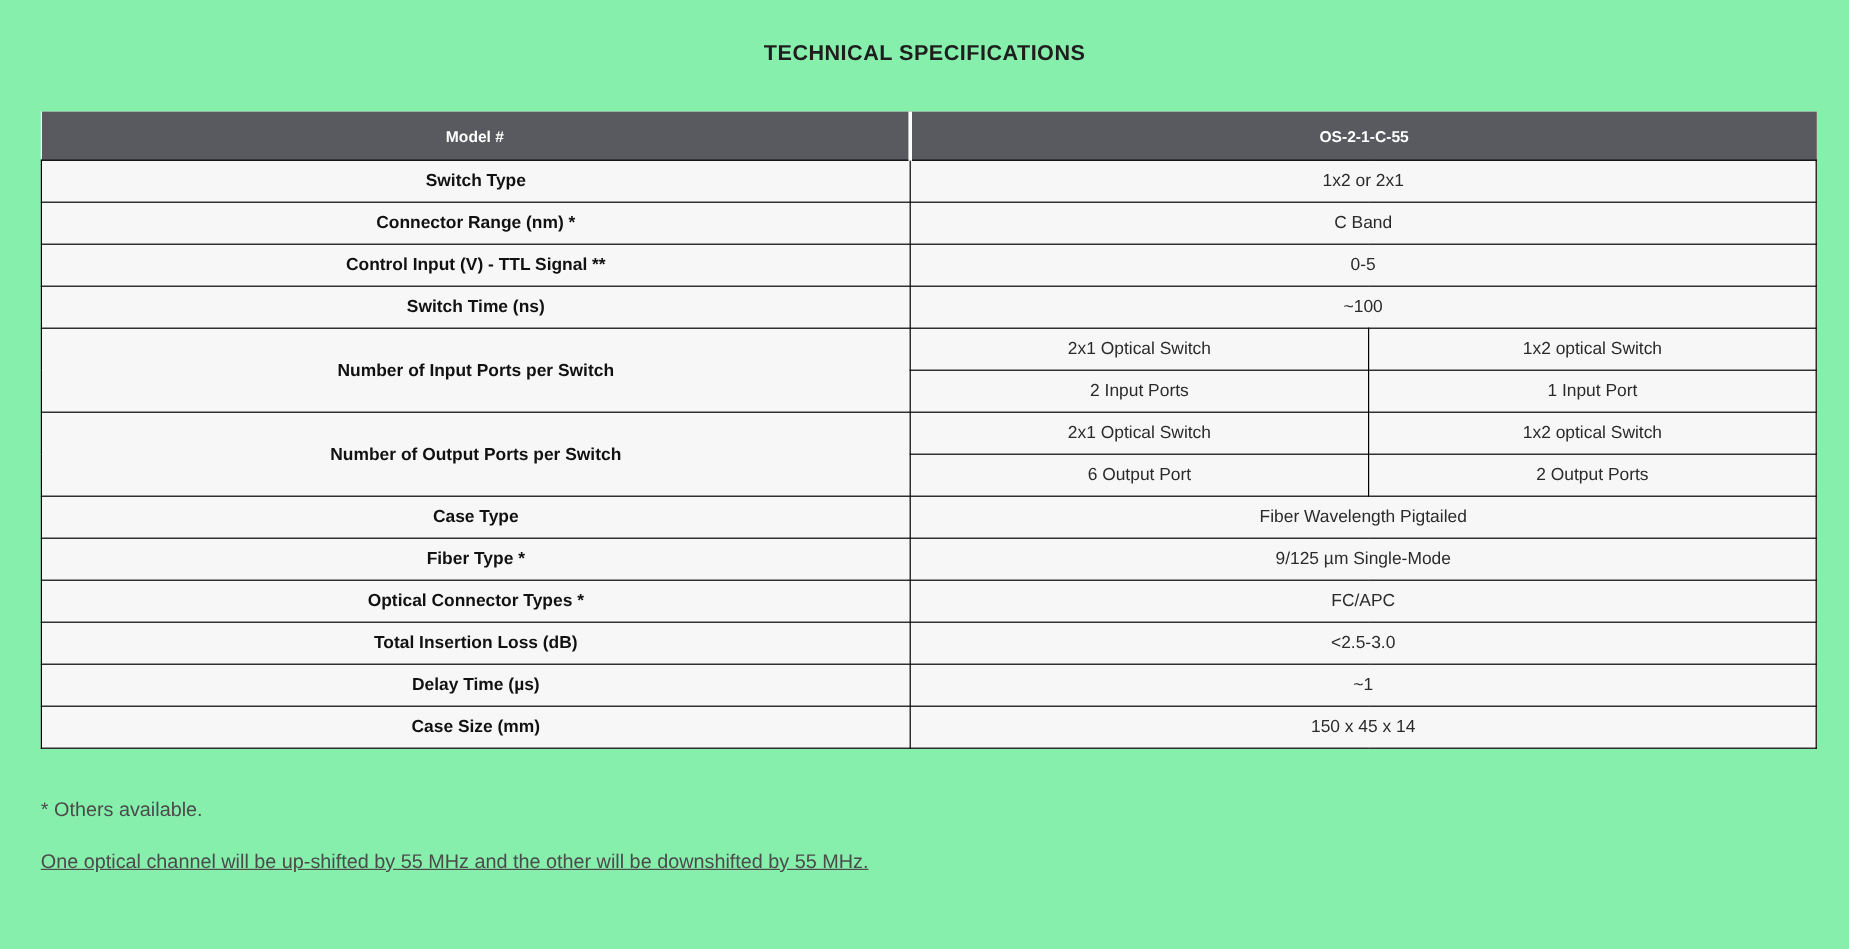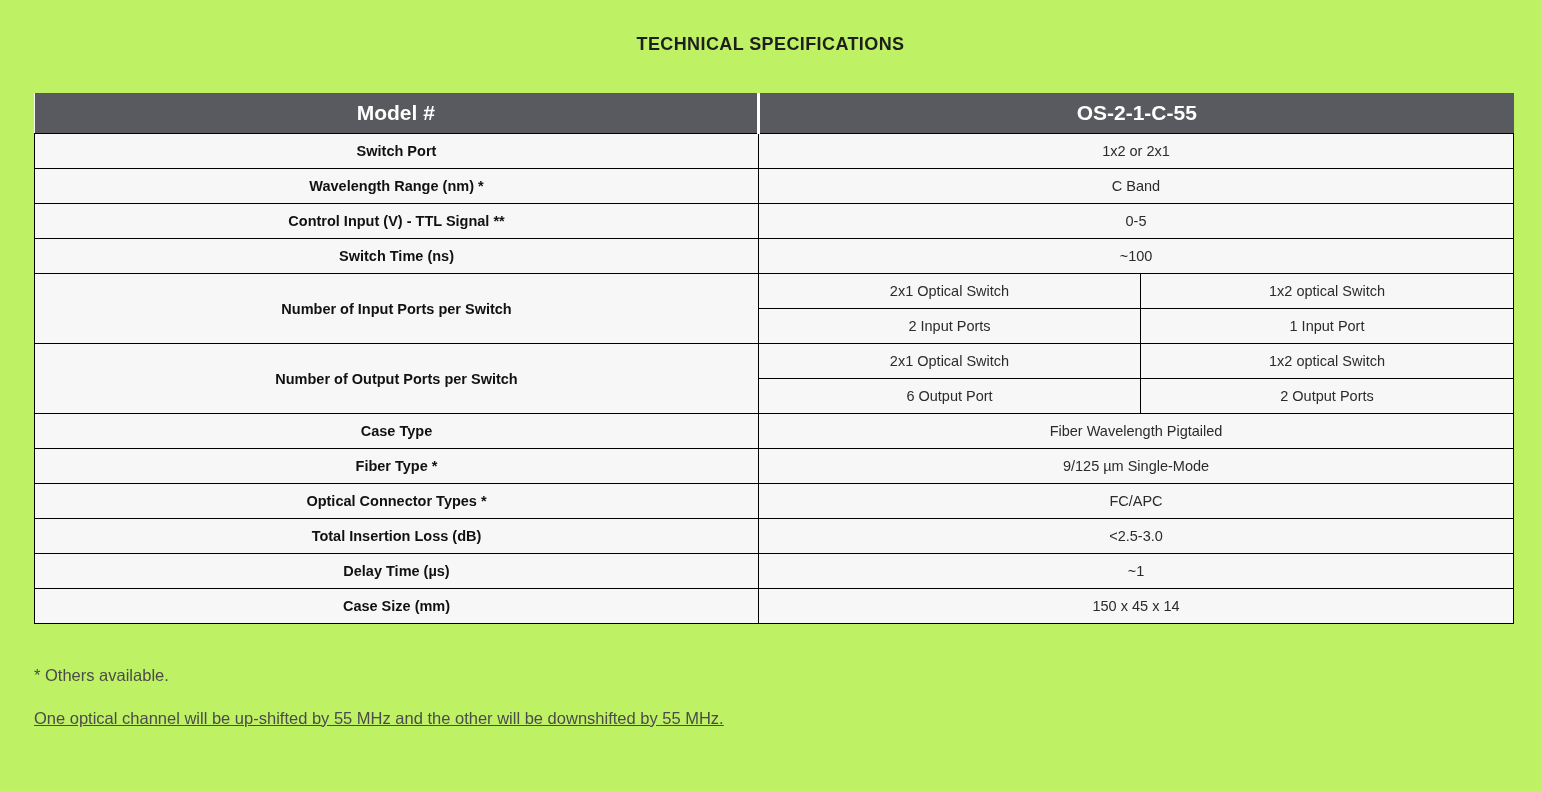--- a/index.html
+++ b/index.html
@@ -4,21 +4,21 @@
 <style>
   html, body {
     margin: 0;
     padding: 0;
     background: #ffffff;
     font-family: "Liberation Sans", sans-serif;
   }
   .page {
     width: 1541px;
     height: 791px;
-    background: #bef264;
+    background: #86efac;
     overflow: hidden;
   }
   .title {
     margin: 34px 0 0 0;
     text-align: center;
     font-size: 18px;
     font-weight: bold;
     color: #1e1e1e;
     letter-spacing: 0.4px;
   }
@@ -29,21 +29,21 @@
     margin: 38px 0 0 34px;
     background: #f7f7f8;
   }
   col.col-label { width: 724px; }
   col.col-val-a { width: 382px; }
   col.col-val-b { width: 373px; }
   th.hdr {
     background: #595a5f;
     color: #ffffff;
     font-weight: bold;
-    font-size: 21px;
+    font-size: 13px;
     height: 40px;
     border: none;
     text-align: center;
     padding: 0;
   }
   th.hdr-left {
     border-right: 3px solid #ffffff;
   }
   td {
     border: 1px solid #000000;
@@ -84,25 +84,25 @@
       <col class="col-val-b">
     </colgroup>
     <thead>
       <tr>
         <th class="hdr hdr-left">Model #</th>
         <th class="hdr" colspan="2">OS-2-1-C-55</th>
       </tr>
     </thead>
     <tbody>
       <tr>
-        <td class="label">Switch Port</td>
+        <td class="label">Switch Type</td>
         <td class="value" colspan="2">1x2 or 2x1</td>
       </tr>
       <tr>
-        <td class="label">Wavelength Range (nm) *</td>
+        <td class="label">Connector Range (nm) *</td>
         <td class="value" colspan="2">C Band</td>
       </tr>
       <tr>
         <td class="label">Control Input (V) - TTL Signal **</td>
         <td class="value" colspan="2">0-5</td>
       </tr>
       <tr>
         <td class="label">Switch Time (ns)</td>
         <td class="value" colspan="2">~100</td>
       </tr>

